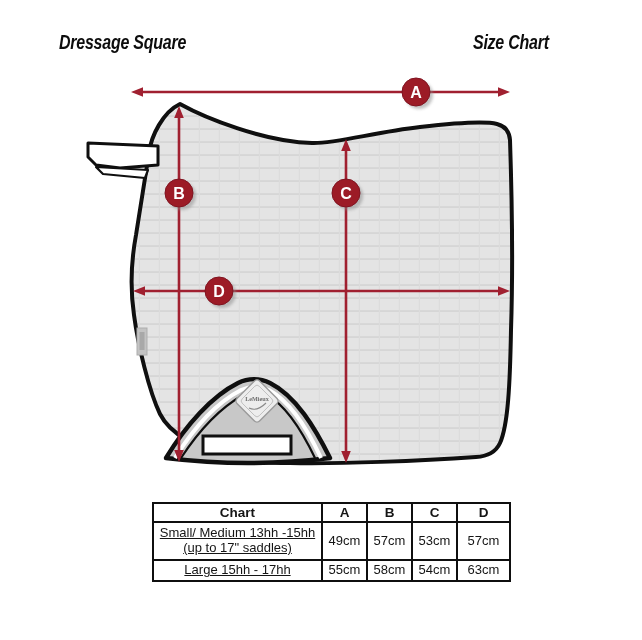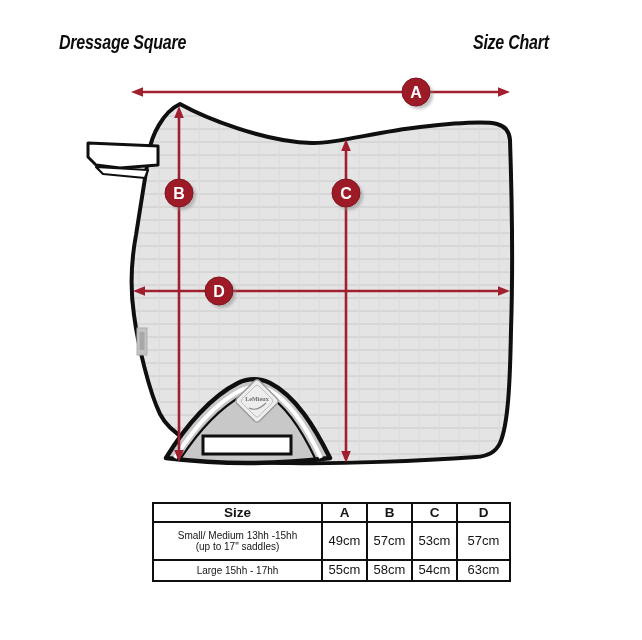--- a/index.html
+++ b/index.html
@@ -10,21 +10,21 @@
   .title-left{left:59px;transform:scaleX(0.80);transform-origin:0 50%;}
   .title-right{right:93px;transform:scaleX(0.80);transform-origin:100% 50%;}
   .diagram-svg{position:absolute;left:0;top:0;}
   .size-table{position:absolute;left:152px;top:502px;width:357px;border-collapse:collapse;
               table-layout:fixed;font-size:13px;color:#151515;}
   .size-table th,.size-table td{border:2px solid #0f0f0f;text-align:center;vertical-align:middle;
               padding:0;line-height:1.12;}
   .size-table th{font-size:13.5px;font-weight:bold;height:17px;}
   .row-tall td{height:36px;}
   .row-short td{height:19px;}
-  .label-cell div{font-size:10px;}
+  .label-cell div{font-size:13px;text-decoration:underline;}
   .label-cell div:empty{display:none;}
   .note{position:absolute;left:150px;top:576px;font-weight:bold;font-size:12.5px;color:#141414;
         white-space:nowrap;}
   .badge-letter{font-family:"Liberation Sans",sans-serif;font-weight:bold;}
   .logo-word{font-family:"Liberation Serif",serif;font-weight:bold;}
 </style>
 </head>
 <body>
 
 <div class="page">
@@ -140,21 +140,21 @@
   <table class="size-table">
     <colgroup>
       <col style="width:169px">
         <col style="width:45px">
         <col style="width:45px">
       <col style="width:45px">
         <col style="width:53px">
     </colgroup>
     <thead>
       <tr>
-        <th>Size</th>
+        <th>Chart</th>
         <th>A</th>
         <th>B</th>
         <th>C</th>
         <th>D</th>
       </tr>
     </thead>
     <tbody>
       <tr class="row-tall">
         <td class="label-cell">
           <div>Small/ Medium 13hh -15hh</div>

